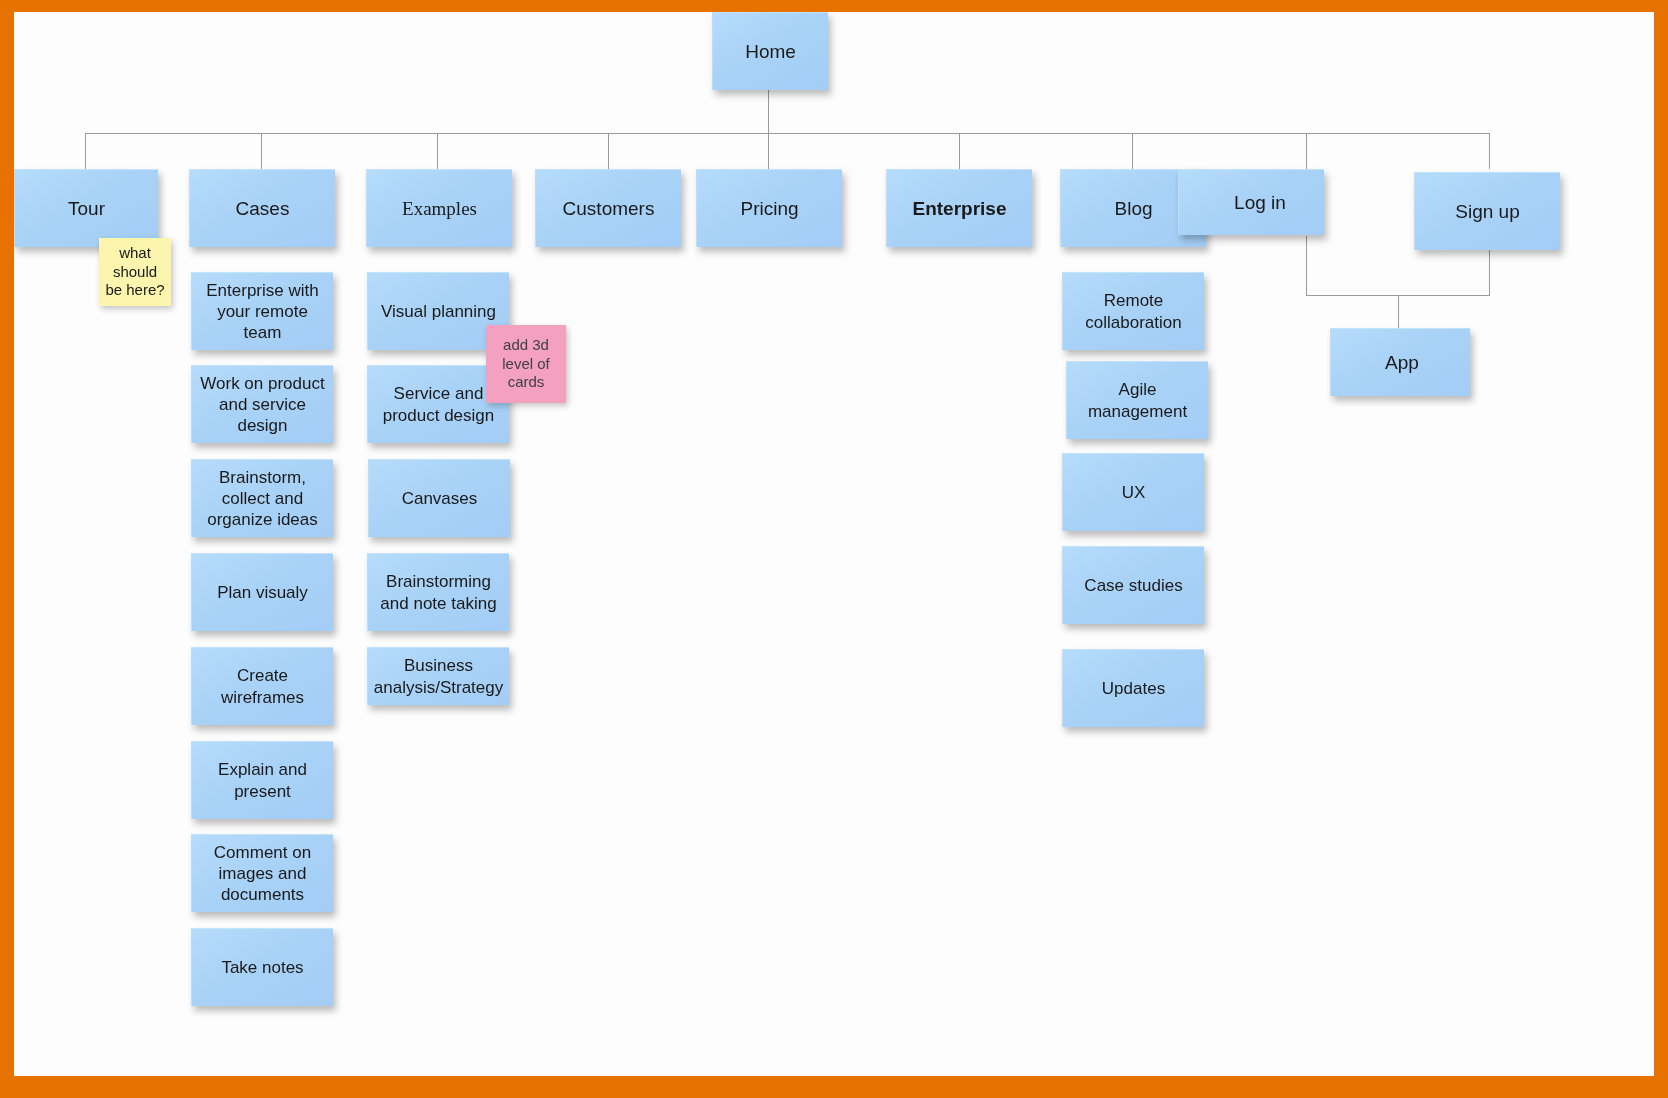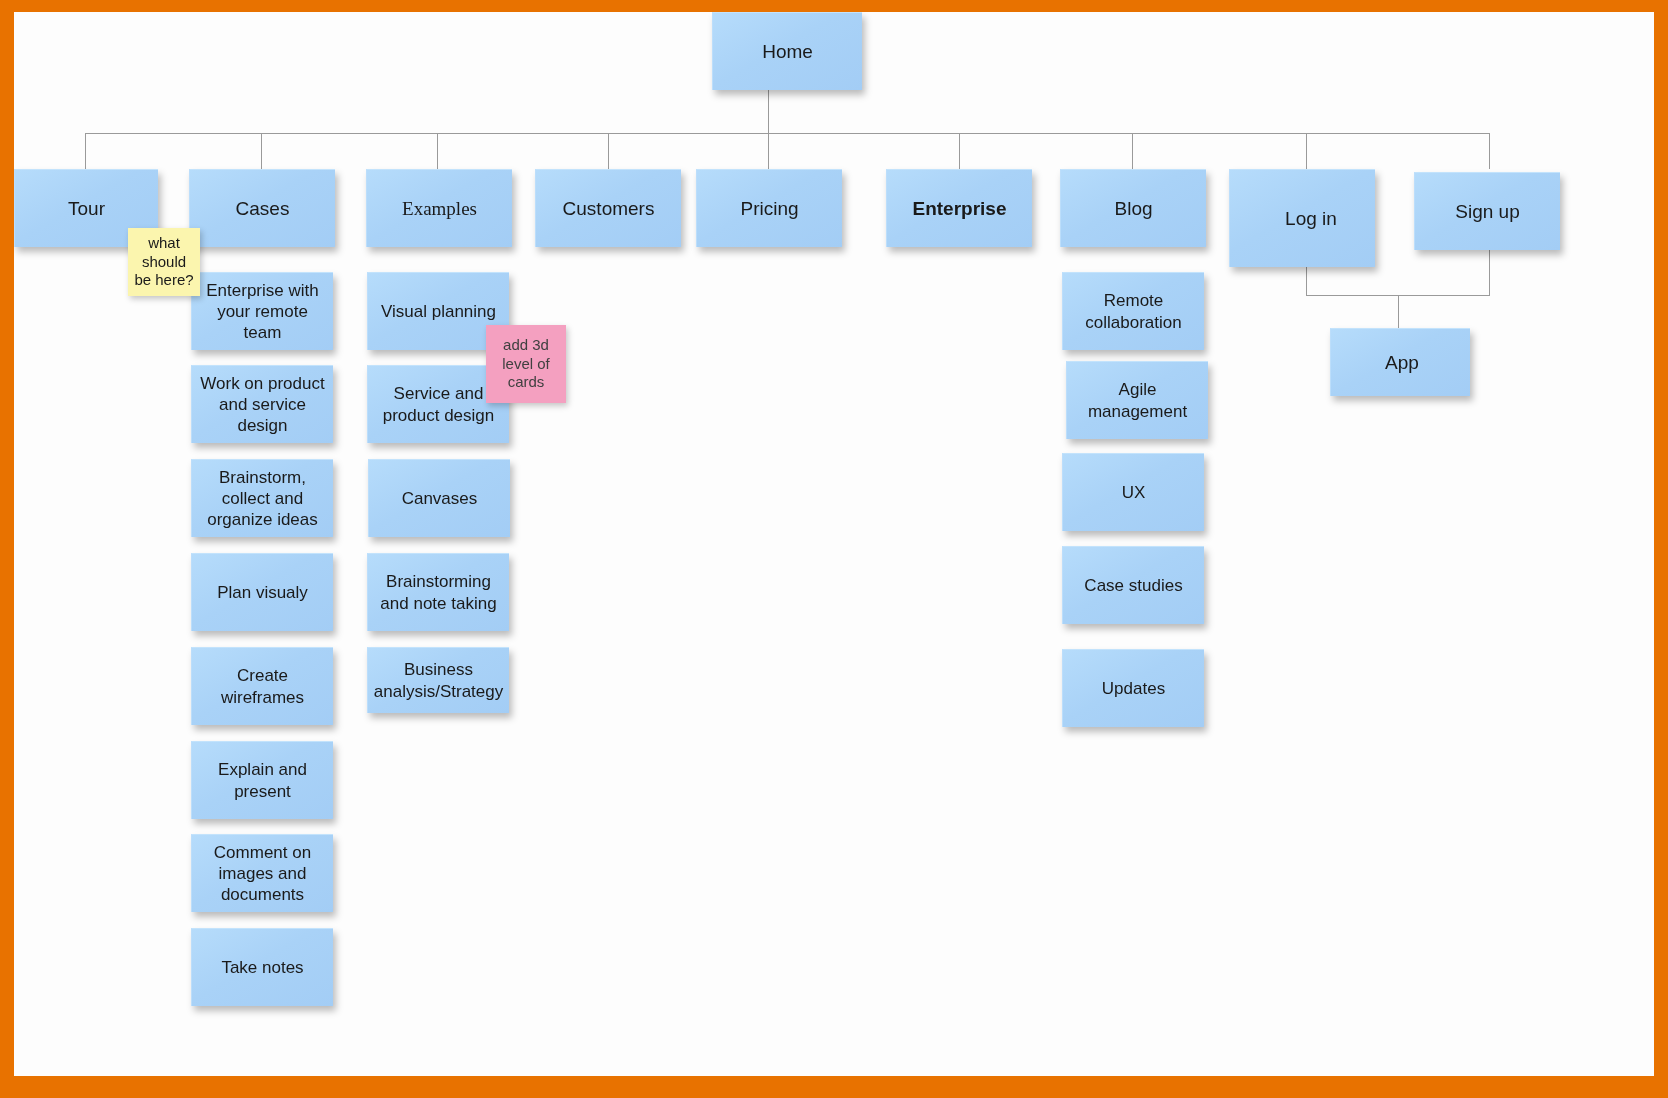--- a/index.html
+++ b/index.html
@@ -84,52 +84,52 @@
     <div class="line v" style="left:945px;  top:121px; height:36px;"></div>
     <div class="line v" style="left:1118px; top:121px; height:36px;"></div>
     <div class="line v" style="left:1292px; top:121px; height:36px;"></div>
     <div class="line v" style="left:1475px; top:121px; height:36px;"></div>
 
     <div class="line v" style="left:1292px; top:224px; height:60px;"></div>
     <div class="line v" style="left:1475px; top:224px; height:60px;"></div>
     <div class="line h" style="left:1292px; top:283px; width:184px;"></div>
     <div class="line v" style="left:1384px; top:283px; height:33px;"></div>
 
-    <div class="card l1" style="left:698px; top:0px; width:150px; height:78px;">Home</div>
+    <div class="card l1" style="left:698px; top:0px; width:116px; height:78px;">Home</div>
 
     <div class="card l1" style="left:0px;    top:157px; width:144px; height:78px;">Tour</div>
     <div class="card l1" style="left:175px;  top:157px; width:146px; height:78px;">Cases</div>
     <div class="card l1" style="left:352px;  top:157px; width:146px; height:78px;font-family:Liberation Serif, serif;">Examples</div>
     <div class="card l1" style="left:521px;  top:157px; width:146px; height:78px;">Customers</div>
     <div class="card l1" style="left:682px;  top:157px; width:146px; height:78px;">Pricing</div>
     <div class="card l1" style="left:872px;  top:157px; width:146px; height:78px;font-weight:bold;">Enterprise</div>
     <div class="card l1" style="left:1046px; top:157px; width:146px; height:78px;">Blog</div>
-    <div class="card l1" style="left:1215px; top:157px; width:146px; height:98px;padding-left:23px;">Log in</div>
+    <div class="card l1" style="left:1164px; top:157px; width:146px; height:66px;padding-left:23px;">Log in</div>
     <div class="card l1" style="left:1400px; top:160px; width:146px; height:78px;">Sign up</div>
 
     <div class="card l2" style="left:177px; top:260px; width:142px; height:78px;">Enterprise with your remote team</div>
     <div class="card l2" style="left:177px; top:353px; width:142px; height:78px;">Work on product and service design</div>
     <div class="card l2" style="left:177px; top:447px; width:142px; height:78px;">Brainstorm, collect and organize ideas</div>
     <div class="card l2" style="left:177px; top:541px; width:142px; height:78px;">Plan visualy</div>
     <div class="card l2" style="left:177px; top:635px; width:142px; height:78px;">Create wireframes</div>
     <div class="card l2" style="left:177px; top:729px; width:142px; height:78px;">Explain and present</div>
     <div class="card l2" style="left:177px; top:822px; width:142px; height:78px;">Comment on images and documents</div>
     <div class="card l2" style="left:177px; top:916px; width:142px; height:78px;">Take notes</div>
 
     <div class="card l2" style="left:353px; top:260px; width:142px; height:78px;">Visual planning</div>
     <div class="card l2" style="left:353px; top:353px; width:142px; height:78px;">Service and product design</div>
     <div class="card l2" style="left:354px; top:447px; width:142px; height:78px;">Canvases</div>
     <div class="card l2" style="left:353px; top:541px; width:142px; height:78px;">Brainstorming and note taking</div>
-    <div class="card l2" style="left:353px; top:635px; width:142px; height:66px;">Business analysis/Strategy</div>
+    <div class="card l2" style="left:353px; top:635px; width:142px; height:58px;">Business analysis/Strategy</div>
 
     <div class="card l2" style="left:1048px; top:260px; width:142px; height:78px;">Remote collaboration</div>
     <div class="card l2" style="left:1052px; top:349px; width:142px; height:78px;">Agile management</div>
     <div class="card l2" style="left:1048px; top:441px; width:142px; height:78px;">UX</div>
     <div class="card l2" style="left:1048px; top:534px; width:142px; height:78px;">Case studies</div>
     <div class="card l2" style="left:1048px; top:637px; width:142px; height:78px;">Updates</div>
 
     <div class="card l1" style="left:1316px; top:316px; width:140px; height:68px;padding-left:9px;">App</div>
 
-    <div class="note yellow" style="left:85px; top:216px; width:72px; height:68px;margin-left:29px;">what should be here?</div>
+    <div class="note yellow" style="left:85px; top:226px; width:72px; height:68px;">what should be here?</div>
     <div class="note pink" style="left:472px; top:313px; width:80px; height:78px;">add 3d level of cards</div>
 
   </div>
 </div>
 
 </body></html>

